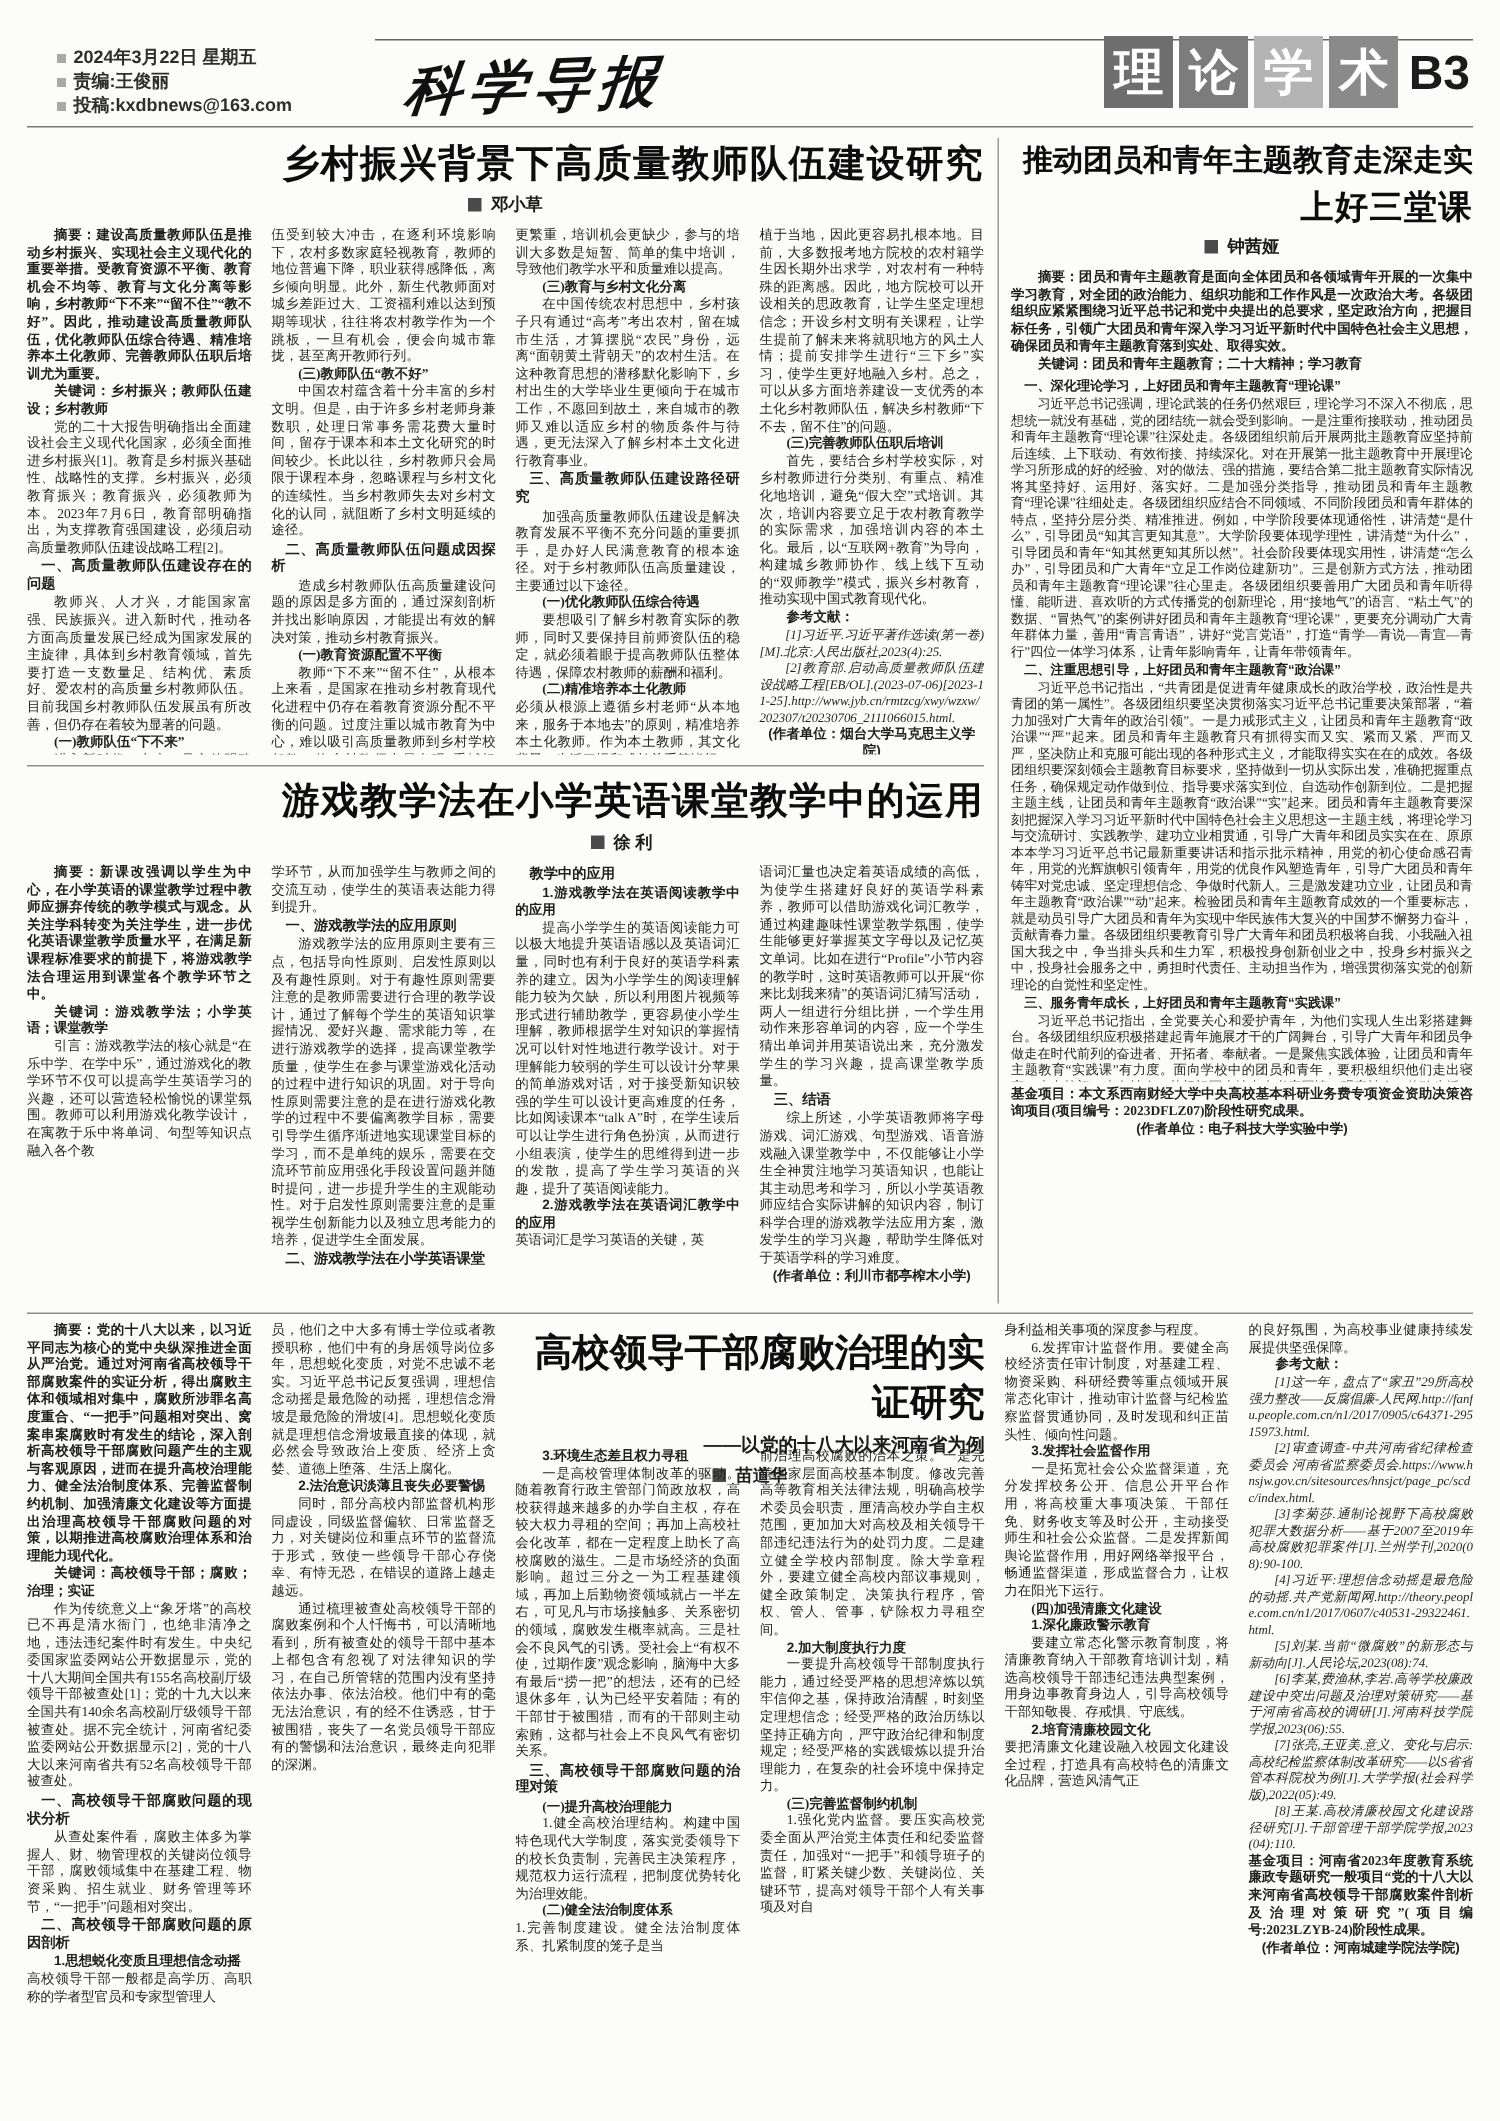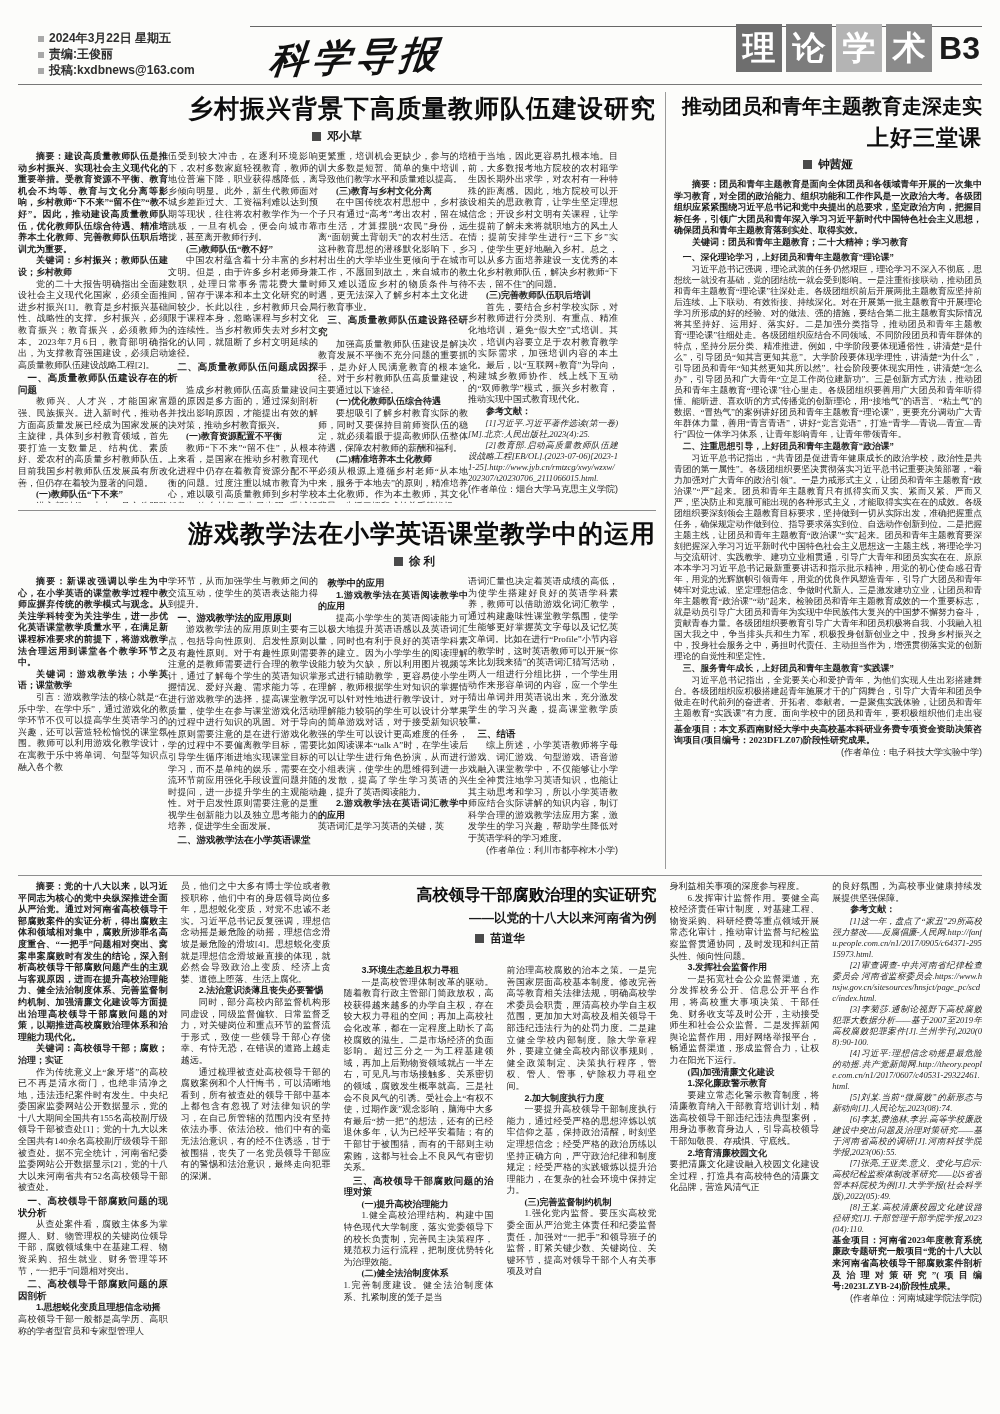--- a/index.html
+++ b/index.html
@@ -14,32 +14,32 @@
 .mh-logo{position:absolute;left:252px;top:22px;font-size:38px;font-weight:700;font-style:italic;letter-spacing:5px;transform:skewX(-8deg) rotate(-2deg);color:#111}
 .banner{position:absolute;right:2px;top:14px;display:flex;gap:4px;align-items:center}
 .bchar{width:46px;height:48px;color:#fff;font-weight:900;font-size:33px;display:flex;align-items:center;justify-content:center;font-family:"Liberation Sans","DejaVu Sans",sans-serif}
 .pageno{font-size:32px;font-weight:900;line-height:48px;margin-left:3px;font-family:Liberation Sans, sans-serif}
 .rule{border:none;border-top:1px solid #8d8d8d}
 .rule.thick{border-top:1.5px solid #777}
 
 .a-title{font-family:"Liberation Sans","DejaVu Sans",sans-serif;font-weight:900;text-align:right;letter-spacing:1px;color:#0d0d0d}
 .author{display:flex;justify-content:center;align-items:center;gap:6px;font-weight:700;font-size:11.5px;margin:4px 0 7px}
 .amark{width:9px;height:9px;background:#4a4a4a;flex:0 0 auto}
-.cols{display:flex;}
+.cols{display:flex;gap:13px}
 .ncol{width:150px;overflow:hidden}
 .blk{font-size:9px;line-height:11.6px;text-align:justify;color:#1f1f1f}
 .blk.p,.blk.abs,.blk.kw,.blk.h3,.blk.refh,.blk.ref{text-indent:2em}
 .blk.pc{text-indent:0}
 .blk.abs,.blk.kw{font-weight:700}
 .blk.h1{font-weight:900;font-family:"Liberation Sans","DejaVu Sans",sans-serif;text-indent:1em;font-size:9.5px;padding:1px 0}
 .blk.h2{font-weight:700;text-indent:2em}
 .blk.h3{font-weight:700;font-family:"Liberation Sans","DejaVu Sans",sans-serif}
 .blk.refh{font-weight:900;font-family:"Liberation Sans","DejaVu Sans",sans-serif}
 .blk.ref{font-size:8.6px;line-height:11px;font-style:italic;word-break:break-all}
-.blk.unit{font-weight:400;text-align:right;font-family:"Liberation Sans","DejaVu Sans",sans-serif}
+.blk.unit{font-weight:700;text-align:center;font-family:"Liberation Sans","DejaVu Sans",sans-serif}
 .blk.fund{font-weight:900}
 
 .mid{display:flex;margin-top:5px}
 .ml{width:638px}
 .vr{width:1px;background:#9a9a9a;margin:2px 8px 0 9px}
 .mr{flex:1;min-width:0}
 
 .a1-title{font-size:25px;margin-top:2px}
 .a1 .cols .ncol{height:352px}
 
@@ -53,21 +53,21 @@
 .a2-lead .blk{font-weight:700}
 .a2-body{height:470px;overflow:hidden;margin-top:2px}
 .a2-body .blk{font-size:8.8px;line-height:11px}
 .a2-tail{margin-top:3px}
 
 .a4{margin-top:4px}
 .a4row{display:flex;gap:13px}
 .a4row .ncol{height:540px}
 .midwrap{width:313px;flex:0 0 auto}
 .a4-head{height:84px;padding-top:4px}
-.a4-title{font-size:16px;letter-spacing:0}
+.a4-title{font-size:25px;letter-spacing:0}
 .a4-sub{text-align:right;font-weight:700;font-size:12.5px;margin-top:4px;font-family:"Liberation Sans","DejaVu Sans",sans-serif}
 .a4cols{display:flex;gap:13px}
 .a4cols .ncol{height:452px}
 </style>
 </head>
 <body>
 
 <div class="page">
 
   <header class="masthead">

